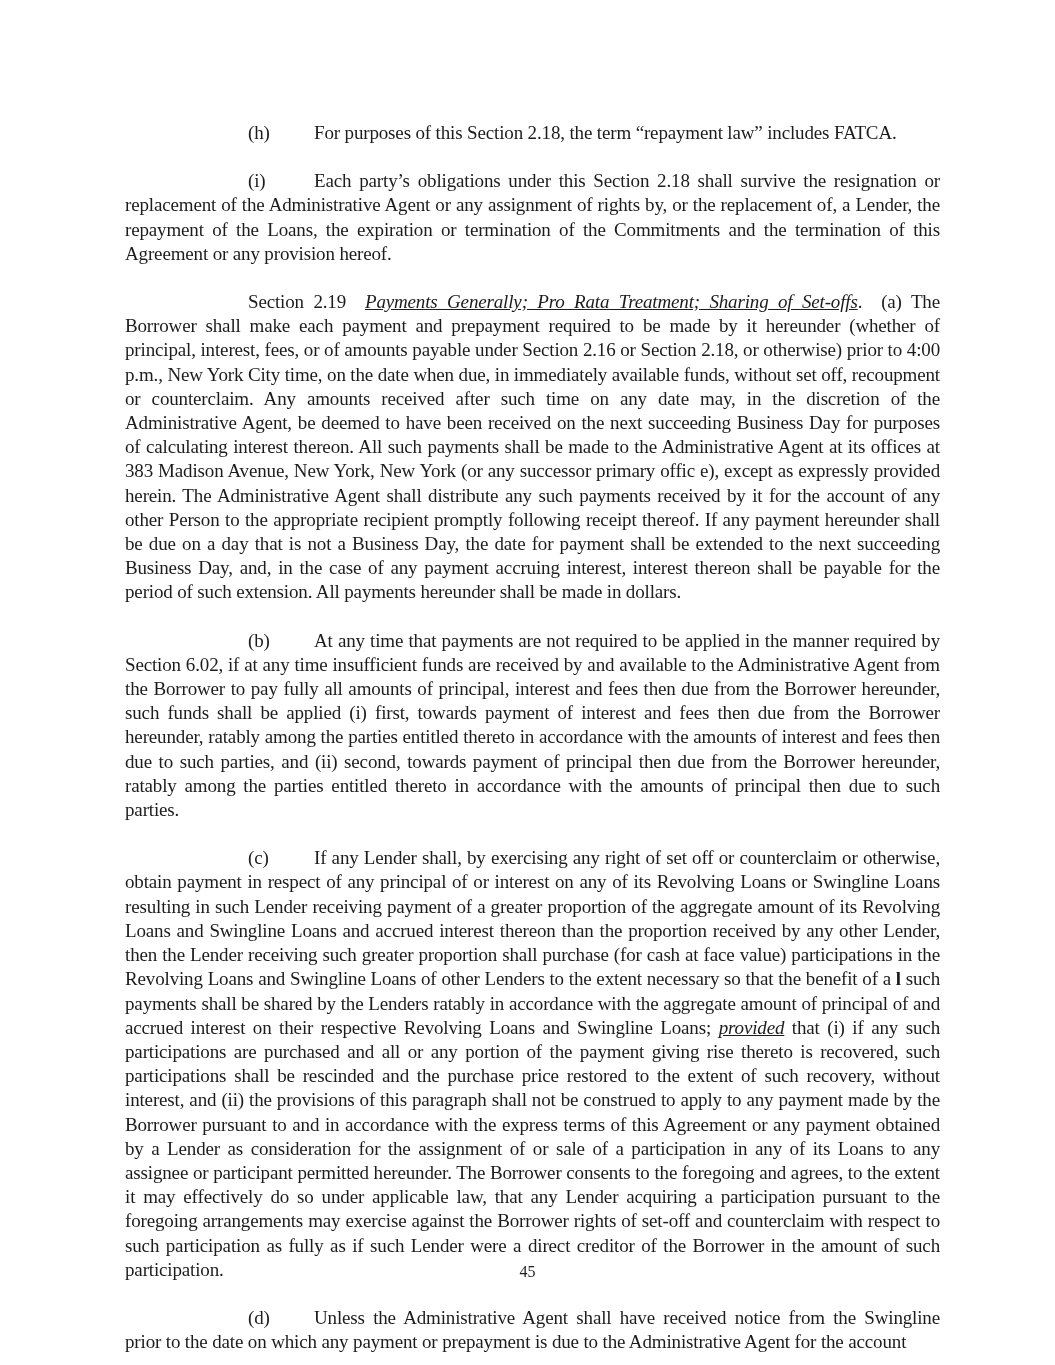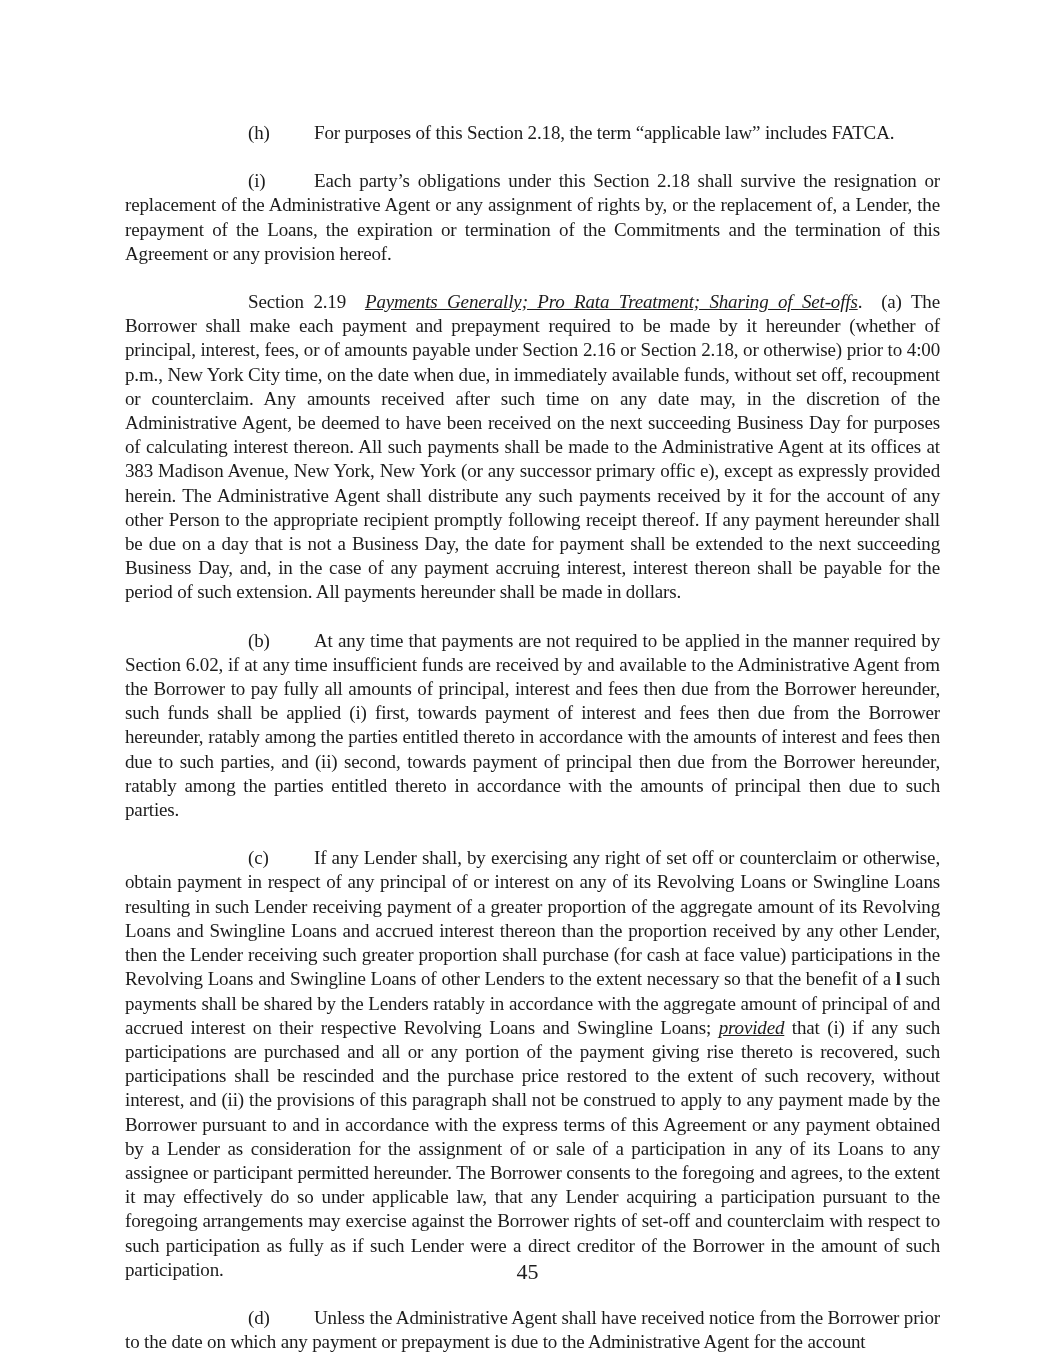--- a/index.html
+++ b/index.html
@@ -40,36 +40,36 @@
   }
   .b {
     font-weight: bold;
   }
   .page-number {
     position: absolute;
     top: 1260px;
     left: 0;
     width: 100%;
     text-align: center;
-    font-size: 22px;
+    font-size: 16px;
     line-height: 24px;
   }
 </style>
 </head>
 <body>
 
 <div class="doc-body">
 
-  <p class="para"><span class="plabel">(h)</span><span>For purposes of this Section 2.18, the term “applicable law” includes FATCA.</span></p>
+  <p class="para"><span class="plabel">(h)</span><span>For purposes of this Section 2.18, the term “repayment law” includes FATCA.</span></p>
 
   <p class="para"><span class="plabel">(i)</span><span>Each party’s obligations under this Section 2.18 shall survive the resignation or replacement of the Administrative Agent or any assignment of rights by, or the replacement of, a Lender, the repayment of the Loans, the expiration or termination of the Commitments and the termination of this Agreement or any provision hereof.</span></p>
 
   <p class="para"><span>Section 2.19&nbsp; </span><span class="u">Payments Generally; Pro Rata Treatment; Sharing of Set-offs</span><span>.&nbsp; (a) The Borrower shall make each payment and prepayment required to be made by it hereunder (whether of principal, interest, fees, or of amounts payable under Section 2.16 or Section 2.18, or otherwise) prior to 4:00 p.m., New York City time, on the date when due, in immediately available funds, without set off, recoupment or counterclaim. Any amounts received after such time on any date may, in the discretion of the Administrative Agent, be deemed to have been received on the next succeeding Business Day for purposes of calculating interest thereon. All such payments shall be made to the Administrative Agent at its offices at 383 Madison Avenue, New York, New York (or any successor primary offic e), except as expressly provided herein. The Administrative Agent shall distribute any such payments received by it for the account of any other Person to the appropriate recipient promptly following receipt thereof. If any payment hereunder shall be due on a day that is not a Business Day, the date for payment shall be extended to the next succeeding Business Day, and, in the case of any payment accruing interest, interest thereon shall be payable for the period of such extension. All payments hereunder shall be made in dollars.</span></p>
 
   <p class="para"><span class="plabel">(b)</span><span>At any time that payments are not required to be applied in the manner required by Section 6.02, if at any time insufficient funds are received by and available to the Administrative Agent from the Borrower to pay fully all amounts of principal, interest and fees then due from the Borrower hereunder, such funds shall be applied (i) first, towards payment of interest and fees then due from the Borrower hereunder, ratably among the parties entitled thereto in accordance with the amounts of interest and fees then due to such parties, and (ii) second, towards payment of principal then due from the Borrower hereunder, ratably among the parties entitled thereto in accordance with the amounts of principal then due to such parties.</span></p>
 
   <p class="para"><span class="plabel">(c)</span><span>If any Lender shall, by exercising any right of set off or counterclaim or otherwise, obtain payment in respect of any principal of or interest on any of its Revolving Loans or Swingline Loans resulting in such Lender receiving payment of a greater proportion of the aggregate amount of its Revolving Loans and Swingline Loans and accrued interest thereon than the proportion received by any other Lender, then the Lender receiving such greater proportion shall purchase (for cash at face value) participations in the Revolving Loans and Swingline Loans of other Lenders to the extent necessary so that the benefit of a </span><span class="b">l</span><span> such payments shall be shared by the Lenders ratably in accordance with the aggregate amount of principal of and accrued interest on their respective Revolving Loans and Swingline Loans; </span><span class="u">provided</span><span> that (i) if any such participations are purchased and all or any portion of the payment giving rise thereto is recovered, such participations shall be rescinded and the purchase price restored to the extent of such recovery, without interest, and (ii) the provisions of this paragraph shall not be construed to apply to any payment made by the Borrower pursuant to and in accordance with the express terms of this Agreement or any payment obtained by a Lender as consideration for the assignment of or sale of a participation in any of its Loans to any assignee or participant permitted hereunder. The Borrower consents to the foregoing and agrees, to the extent it may effectively do so under applicable law, that any Lender acquiring a participation pursuant to the foregoing arrangements may exercise against the Borrower rights of set-off and counterclaim with respect to such participation as fully as if such Lender were a direct creditor of the Borrower in the amount of such participation.</span></p>
 
-  <p class="para"><span class="plabel">(d)</span><span>Unless the Administrative Agent shall have received notice from the Borrower prior to the date on which any payment or prepayment is due to the Administrative Agent for the account</span></p>
+  <p class="para"><span class="plabel">(d)</span><span>Unless the Administrative Agent shall have received notice from the Swingline prior to the date on which any payment or prepayment is due to the Administrative Agent for the account</span></p>
 
 </div>
 
 <div class="page-number">45</div>
 
 </body></html>

